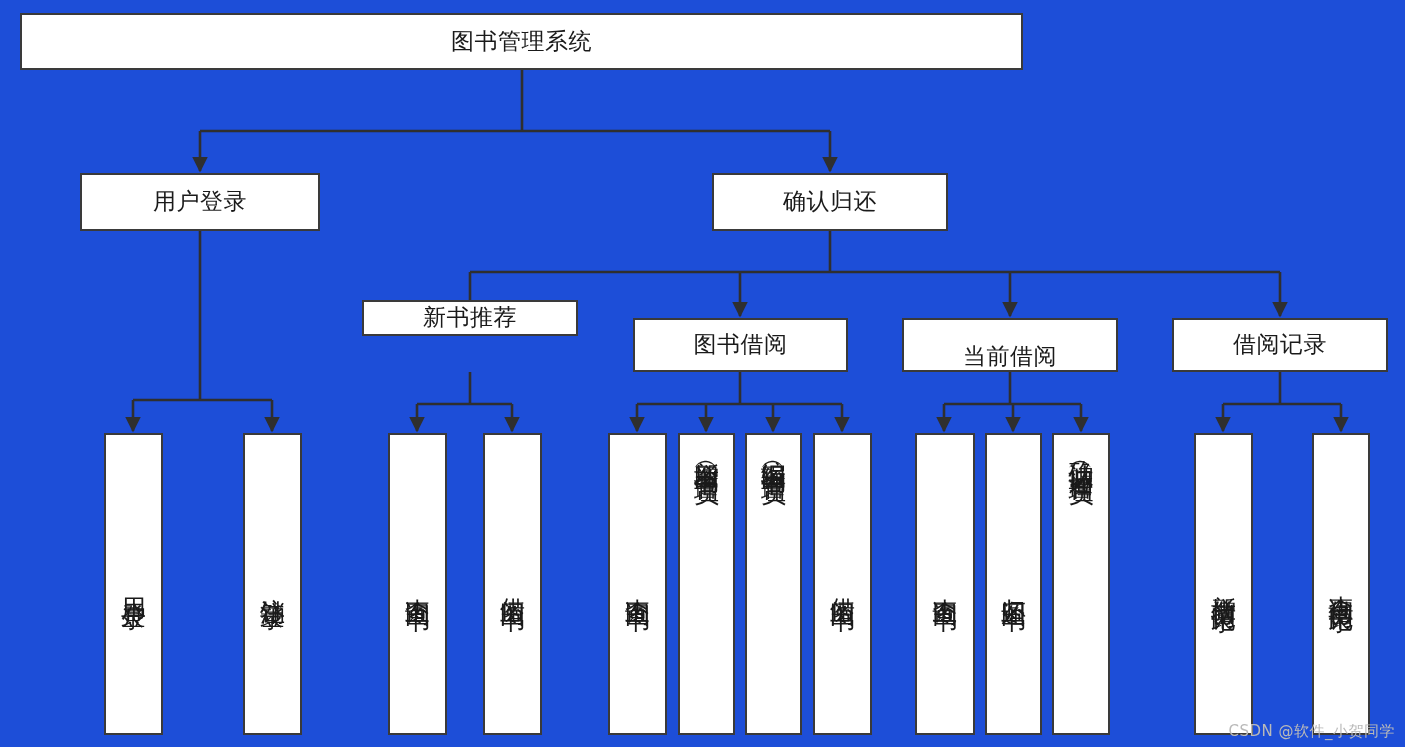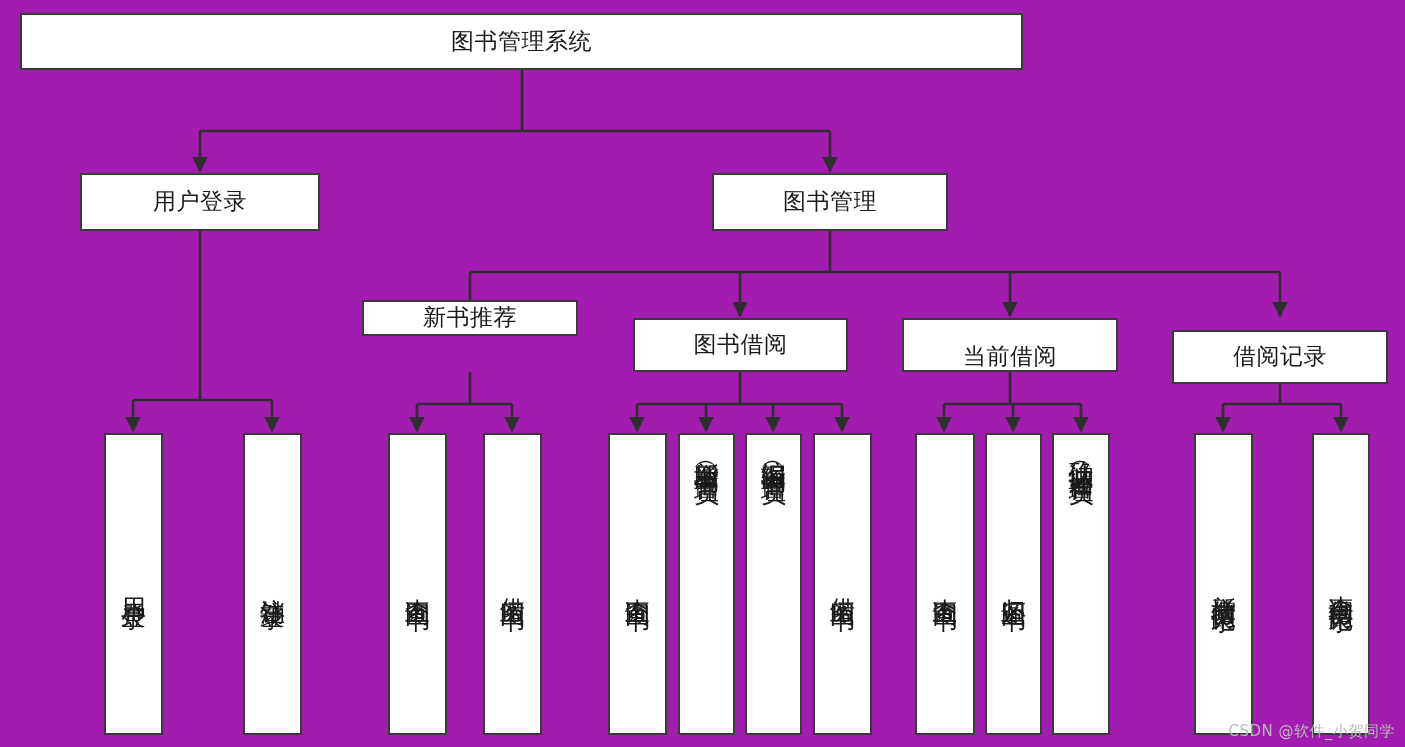--- a/index.html
+++ b/index.html
@@ -7,21 +7,21 @@
     padding: 0;
     background: #ffffff;
   }
   body {
     font-family: "DejaVu Sans", "Liberation Sans", sans-serif;
   }
   #stage {
     position: relative;
     width: 1405px;
     height: 747px;
-    background: #a21caf;
+    background: #1d4ed8;
     overflow: hidden;
   }
   #edges {
     position: absolute;
     left: 0;
     top: 0;
     width: 1405px;
     height: 747px;
     pointer-events: none;
   }
@@ -120,32 +120,32 @@
   </svg>
 
   <div id="nodes-layer">
       <div class="node horiz" style="left: 20px; top: 13px; width: 1003px; height: 57px;">
         <span class="label">图书管理系统</span>
       </div>
       <div class="node horiz" style="left: 80px; top: 173px; width: 240px; height: 58px;">
         <span class="label">用户登录</span>
       </div>
       <div class="node horiz" style="left: 712px; top: 173px; width: 236px; height: 58px;">
-        <span class="label">图书管理</span>
+        <span class="label">确认归还</span>
       </div>
       <div class="node horiz" style="left: 362px; top: 300px; width: 216px; height: 36px;">
         <span class="label">新书推荐</span>
       </div>
       <div class="node horiz" style="left: 633px; top: 318px; width: 215px; height: 54px;">
         <span class="label">图书借阅</span>
       </div>
       <div class="node horiz" style="left: 902px; top: 318px; width: 216px; height: 54px; align-items: flex-end;">
         <span class="label">当前借阅</span>
       </div>
-      <div class="node horiz" style="left: 1172px; top: 318px; width: 216px; height: 54px; margin-top: 12px;">
+      <div class="node horiz" style="left: 1172px; top: 318px; width: 216px; height: 54px;">
         <span class="label">借阅记录</span>
       </div>
       <div class="node vert centered" style="left: 104px; top: 433px; width: 59px; height: 302px;">
         <span class="label">用户登录</span>
       </div>
       <div class="node vert centered" style="left: 243px; top: 433px; width: 59px; height: 302px;">
         <span class="label">注销登录</span>
       </div>
       <div class="node vert centered" style="left: 388px; top: 433px; width: 59px; height: 302px;">
         <span class="label">查询图书</span>

